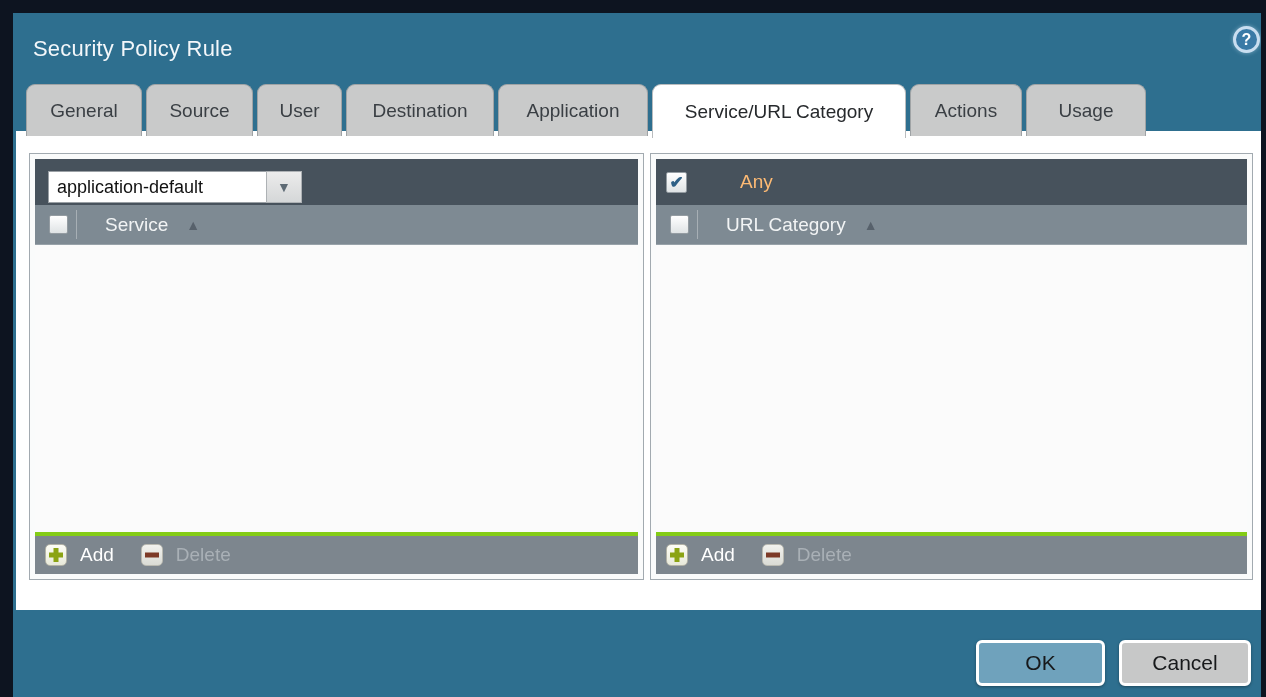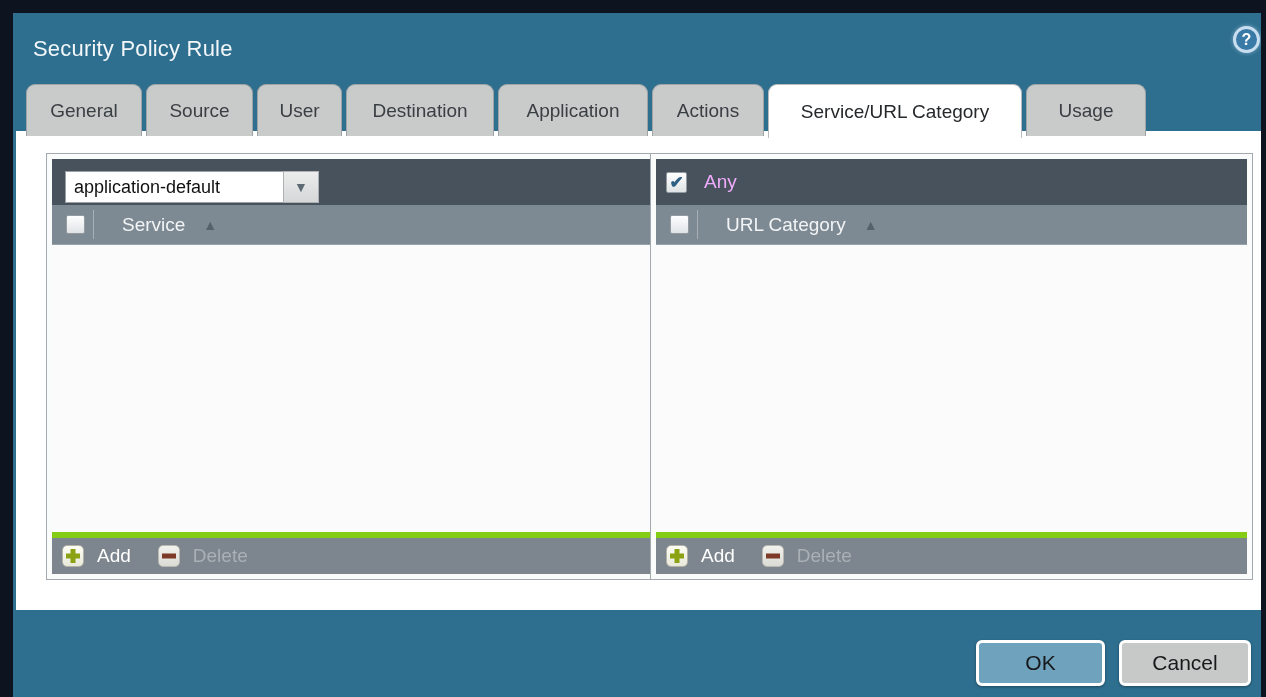--- a/index.html
+++ b/index.html
@@ -50,21 +50,21 @@
     position:absolute; left:3px; top:118px; width:1254px; height:479px;
     background:#ffffff; z-index:2;
   }
 
   
   .panel {
     position:absolute; top:22px; height:427px;
     border:1px solid #a2aab0; background:#fafbfb;
     display:flex; flex-direction:column;
   }
-  .panel.left  { left:30px;  width:615px; }
+  .panel.left  { left:13px;  width:615px; }
   .panel.right { left:634px; width:603px; }
 
   .panel-toolbar {
     height:46px; background:#47525c; flex:0 0 auto;
     display:flex; align-items:center; padding:0 8px;
   }
 
   .combo { display:flex; height:32px; }
   .combo input {
     width:218px; height:32px; border:1px solid #9aa0a5; border-right:none;
@@ -72,21 +72,21 @@
     font-size:18px; color:#111; padding:0 8px; outline:none; background:#fff;
   }
   .combo-btn {
     width:36px; height:32px; border:1px solid #aeb2b5;
     background:linear-gradient(#ececec,#d5d7d8);
     display:flex; align-items:center; justify-content:center;
     cursor:pointer; color:#5d6a74; font-size:14px;
   }
 
   .any-row { display:flex; align-items:center; gap:12px; padding-left:2px; }
-  .any-label { color:#f0abfc; font-size:19px; }
+  .any-label { color:#fdba74; font-size:19px;margin-left:36px; }
 
   .checkbox {
     width:19px; height:19px; border-radius:2px;
     background:linear-gradient(#ffffff,#dfe3e5);
     border:1px solid #949ca2;
     display:flex; align-items:center; justify-content:center;
     cursor:pointer; flex:0 0 auto;
   }
   .checkbox.checked { font-size:17px; font-weight:bold; color:#2e6086; line-height:1; }
   .checkbox.big { width:21px; height:21px; }
@@ -98,21 +98,21 @@
   .cb-cell {
     width:37px; height:100%; display:flex; align-items:center; justify-content:center;
     border-right:1px solid #a7afb5;
   }
   .col-label { color:#f2f4f5; font-size:19px; margin-left:23px; }
   .sort-icon { color:#57616b; font-size:14px; margin-left:8px; }
 
   .list { flex:1 1 auto; background:#fbfbfb; }
 
   .panel-footer {
-    height:42px; background:#7d868e; border-top:6px solid #84cc16;
+    height:42px; background:#7d868e; border-top:4px solid #84cc16;
     display:flex; align-items:center; gap:22px; padding:0 10px; flex:0 0 auto;
   }
   .tool-btn { display:flex; align-items:center; gap:8px; background:none; border:none; cursor:pointer; padding:0; }
   .tool-btn[disabled] { cursor:default;gap:8px; }
   .sq-icon {
     width:22px; height:22px; border-radius:5px; position:relative; flex:0 0 auto;
   }
   .add-icon {
     background:linear-gradient(#fdfdf5,#e8e9da);
     border:1px solid #b2b2a6;
@@ -154,22 +154,22 @@
     <div class="title">Security Policy Rule</div>
     <div class="help-btn">?</div>
   </div>
 
   <div class="tabs">
     <div class="tab t0">General</div>
     <div class="tab t1">Source</div>
     <div class="tab t2">User</div>
     <div class="tab t3">Destination</div>
     <div class="tab t4">Application</div>
+    <div class="tab t5 active">Service/URL Category</div>
     <div class="tab t6">Actions</div>
-    <div class="tab t5 active">Service/URL Category</div>
     <div class="tab t7">Usage</div>
   </div>
 
   <div class="body">
 
     <div class="panel left">
       <div class="panel-toolbar">
         <div class="combo">
           <input type="text" value="application-default" style="">
           <div class="combo-btn">

